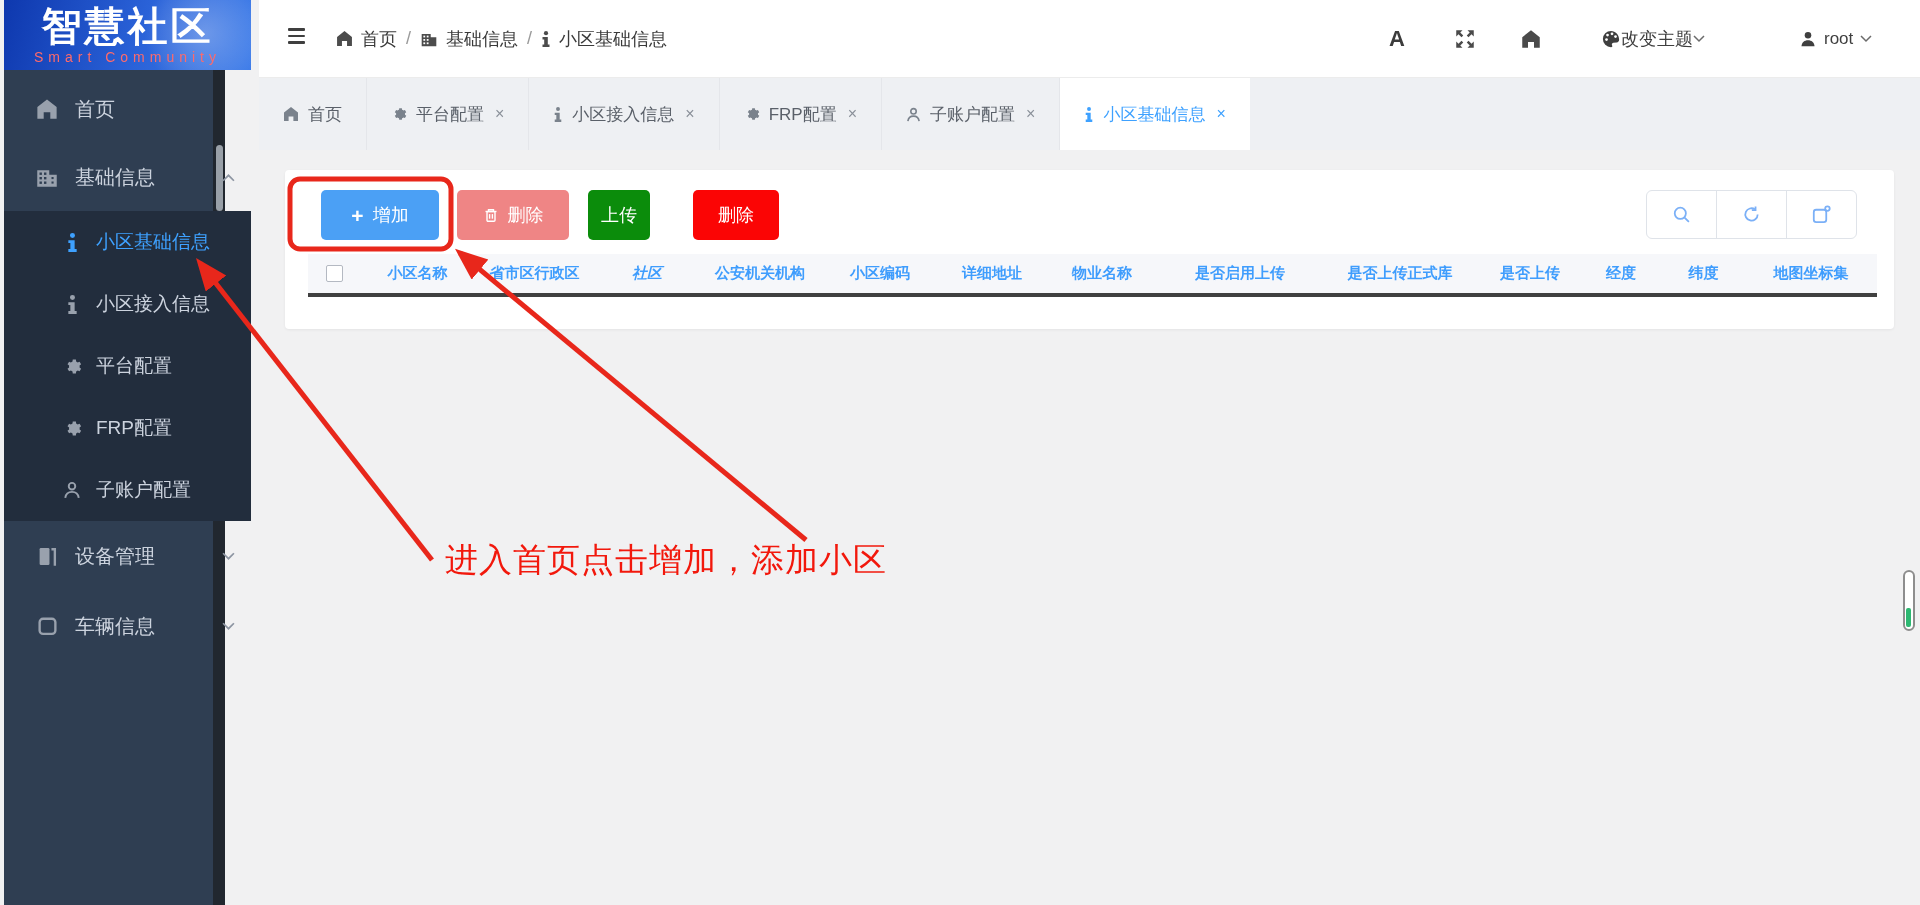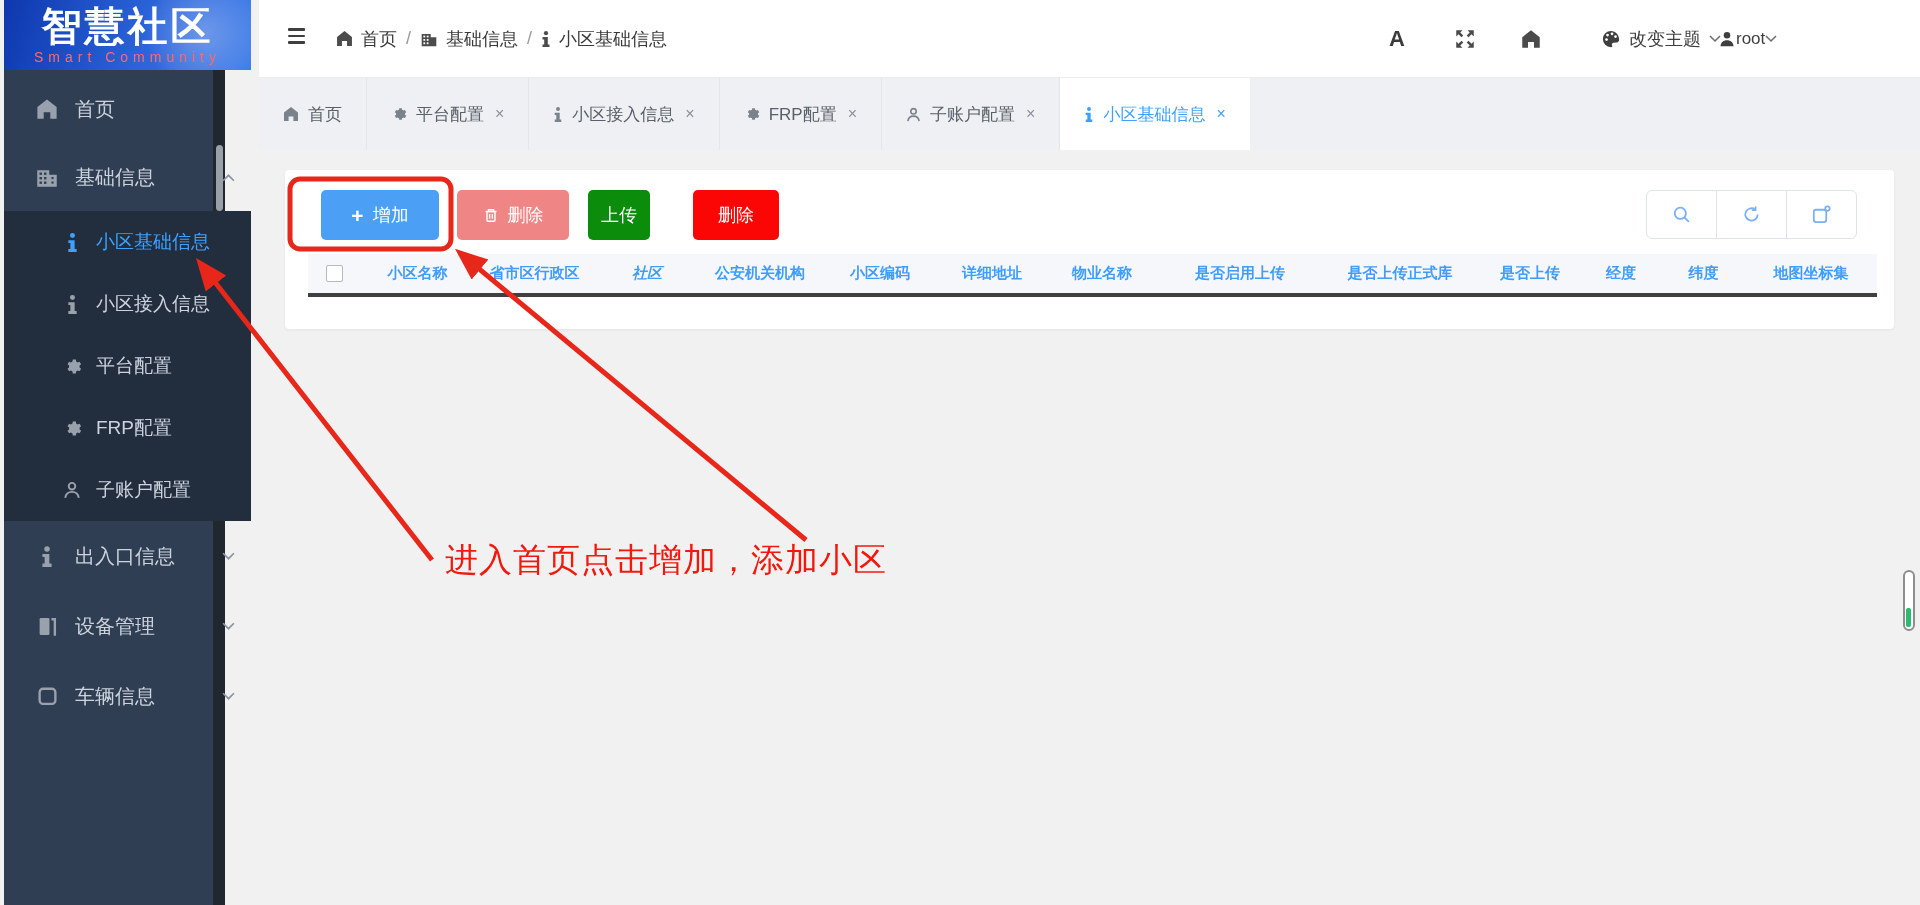--- a/index.html
+++ b/index.html
@@ -31,22 +31,22 @@
   .topbar{position:absolute;left:259px;top:0;width:1661px;height:77px;background:#fff;border-bottom:1px solid #ececec;}
   .hamburger{position:absolute;left:29px;top:28px;width:17px;cursor:pointer;}
   .hamburger div{height:2.5px;background:#3f3f3f;margin-bottom:4px;border-radius:1px;}
   .breadcrumb{position:absolute;left:77px;top:0;height:77px;display:flex;align-items:center;font-size:18px;color:#3a3a3a;}
   .breadcrumb .bic{color:#4c4c4c;display:flex;margin-right:8px;}
   .breadcrumb .sep{color:#9a9a9a;margin:0 9px;}
   .tb-ctl{position:absolute;top:0;height:77px;display:flex;align-items:center;color:#4a4a4a;cursor:pointer;}
   .font-btn{left:1130px;font-size:22px;font-weight:bold;color:#3c3c3c;}
   .fs-btn{left:1196px;}
   .home-btn{left:1262px;}
-  .theme-group{left:1342px;gap:8px;font-size:18px;color:#3f3f3f;}
-  .user-group{left:1459px;gap:0;font-size:17px;color:#3f3f3f;}
+  .theme-group{left:1342px;font-size:18px;color:#3f3f3f;}
+  .user-group{left:1540px;gap:7px;font-size:17px;color:#3f3f3f;}
   .chev-sm{display:flex;color:#6b6b6b;}
   
   .tabbar{position:absolute;left:259px;top:78px;width:1661px;height:72px;background:#eef0f3;display:flex;}
   .tab{height:100%;display:flex;align-items:center;padding:0 24px;gap:9px;font-size:17px;color:#5a6069;cursor:pointer;border-right:1px solid #e4e6ea;}
   .tab .tic{display:flex;color:#7a828c;}
   .tab .tclose{font-size:16px;color:#8a9099;margin-left:2px;}
   .tab.active{background:#fff;color:#3ea1ff;border-right:none;}
   .tab.active .tic,.tab.active .tclose{color:#3ea1ff;}
   
   .main{position:absolute;left:259px;top:150px;width:1661px;height:755px;background:#f1f1f2;}
@@ -166,36 +166,20 @@
                 <circle cx="8" cy="4.6" r="2.9"></circle>
                 <path d="M2 15c.5-3.6 3-5.3 6-5.3s5.5 1.7 6 5.3"></path>
               </g>
             </svg>
         </span>
         <span>子账户配置</span>
       </div>
     </div>
 
 
-    <div class="mi tall">
-      <span class="ic">
-        <svg width="14" height="21" viewBox="0 0 10 16">
-            <g fill="currentColor">
-              <circle cx="5" cy="2.2" r="2.1"></circle>
-              <path d="M1.5 6h5.3v7.4h1.7V16H1.5v-2.6h1.7V8.4H1.5z"></path>
-            </g>
-          </svg>
-      </span>
-      <span>出入口信息</span>
-      <span class="chev">
-        <svg width="13" height="9" viewBox="0 0 12 8">
-            <path d="M1 1l5 5 5-5" fill="none" stroke="currentColor" stroke-width="1.6"></path>
-          </svg>
-      </span>
-    </div>
 
     <div class="mi tall">
       <span class="ic">
         <svg width="21" height="21" viewBox="0 0 16 16">
             <rect x="2" y="1.5" width="7.5" height="13" rx="1" fill="currentColor"></rect>
             <path d="M11 1.5h3.5V15h-1.8V3.4H11z" fill="currentColor"></path>
           </svg>
       </span>
       <span>设备管理</span>
       <span class="chev">

